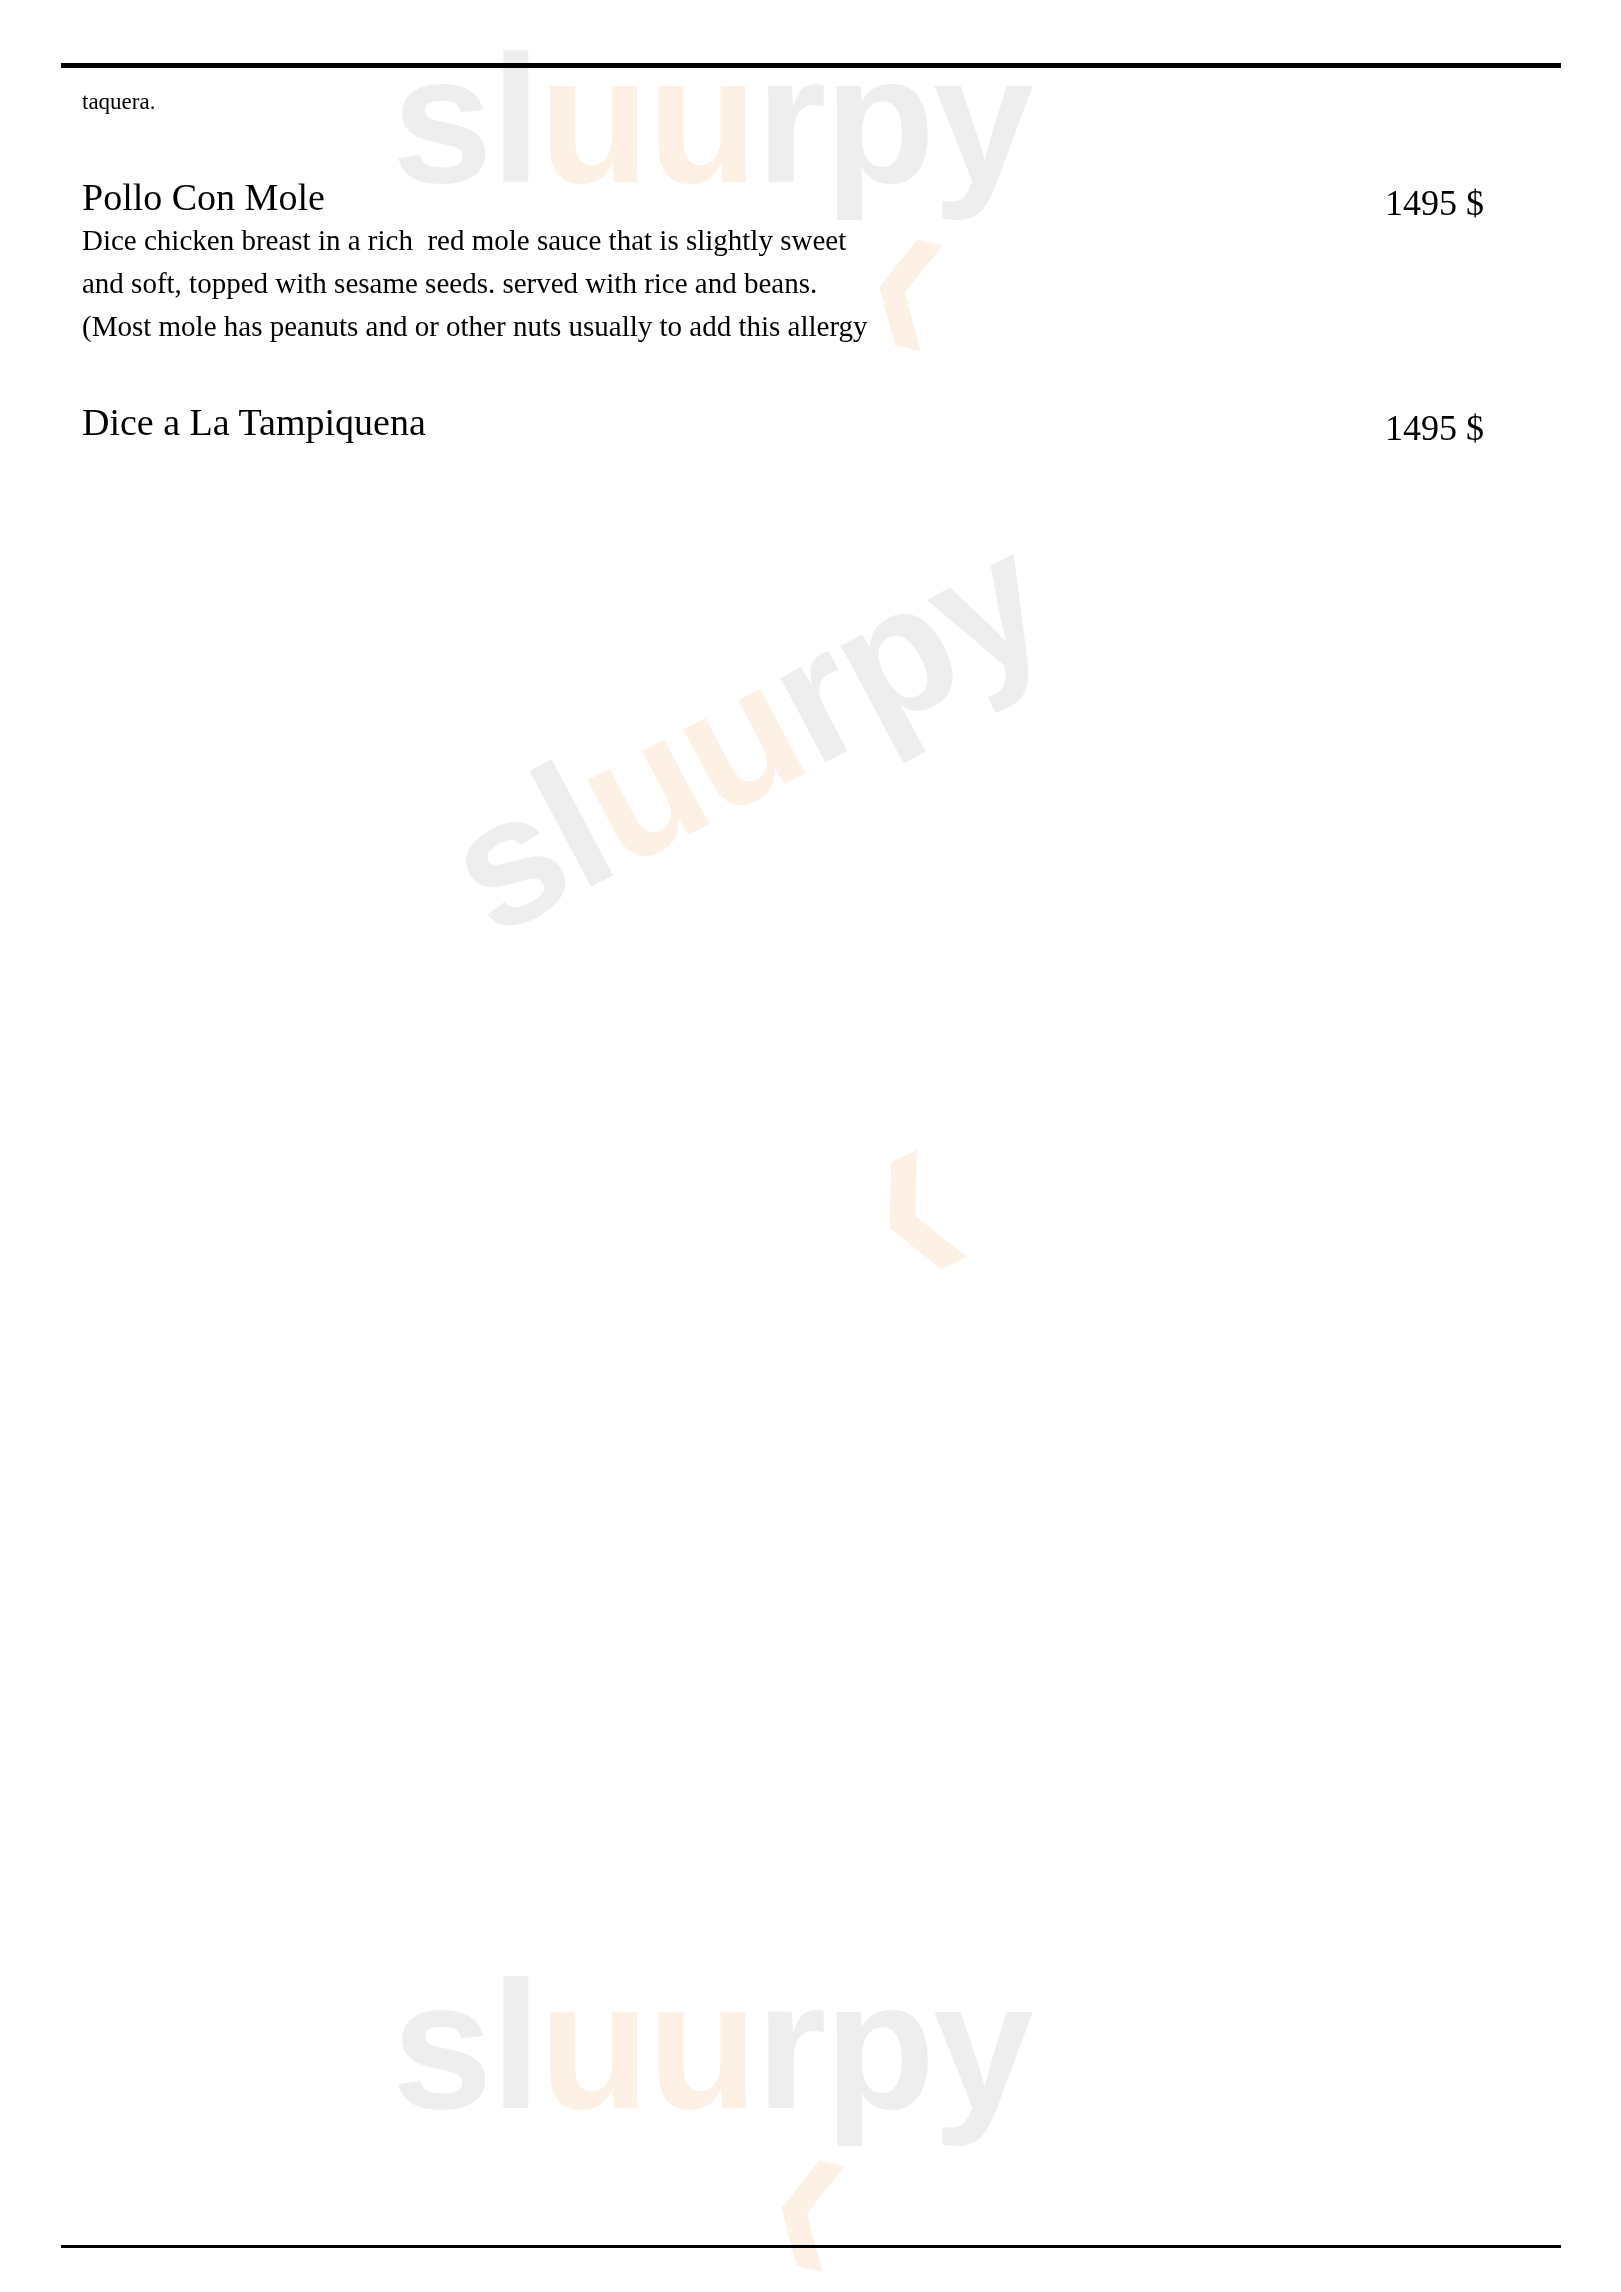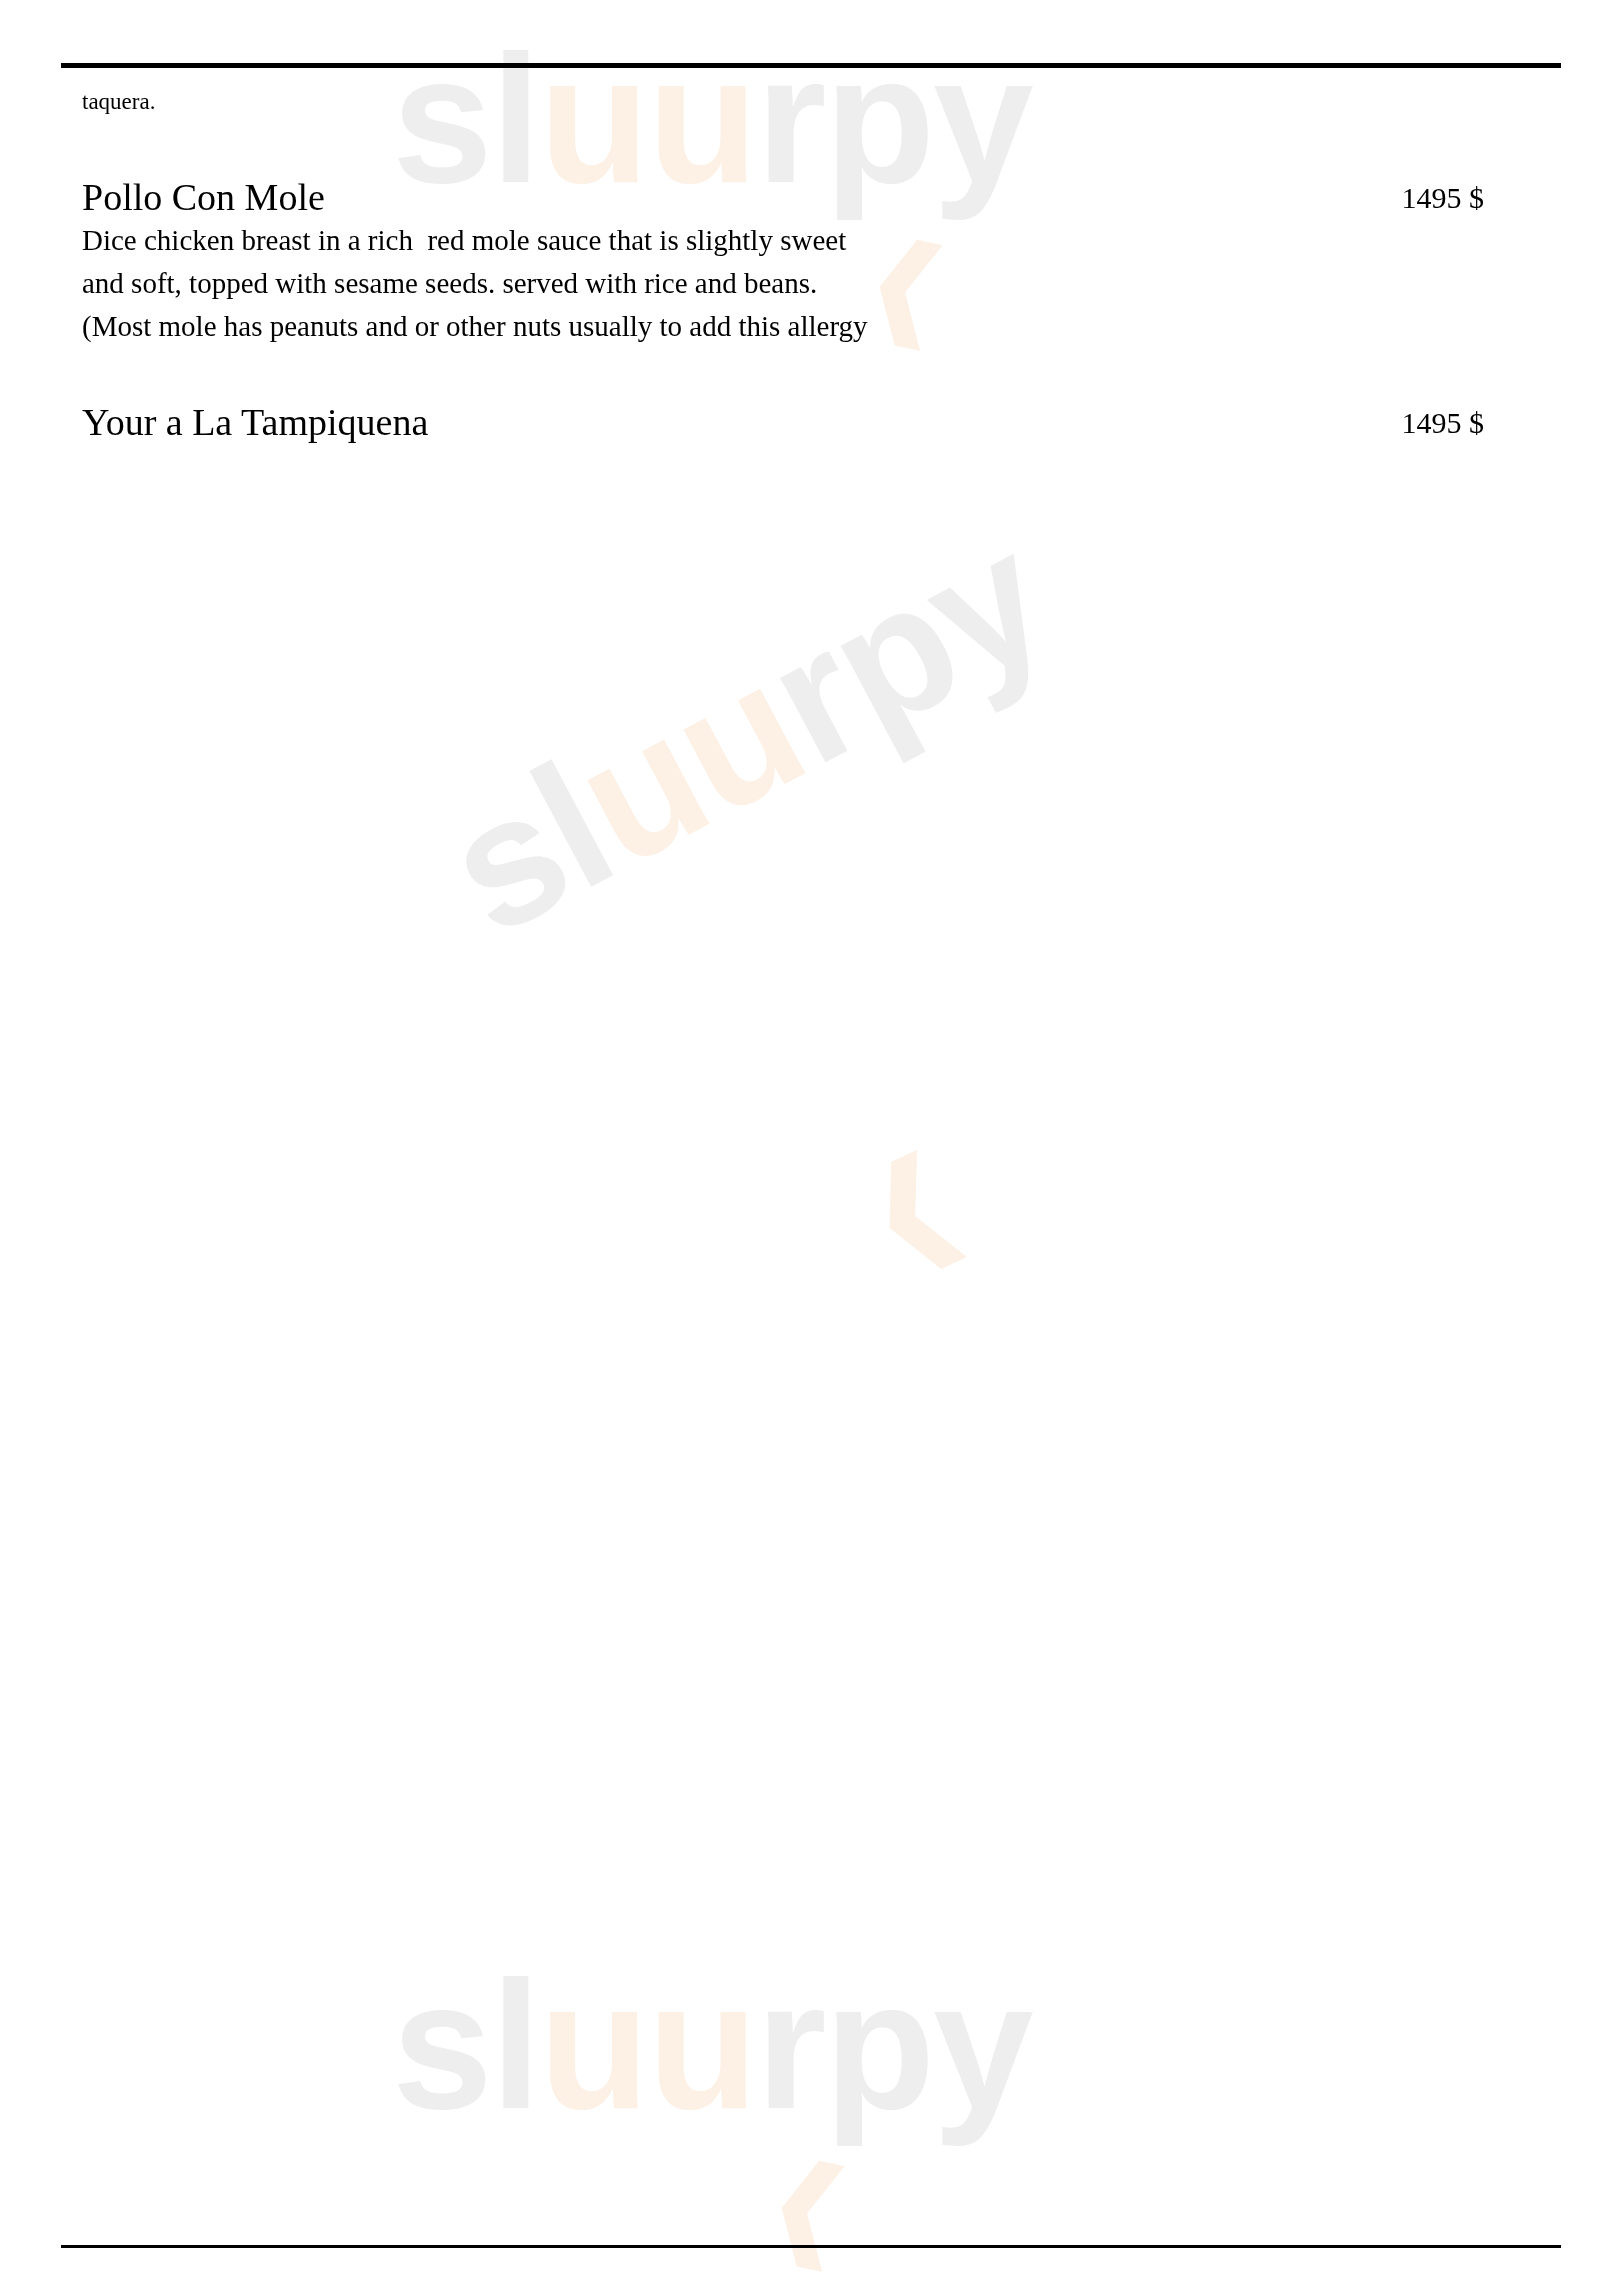--- a/index.html
+++ b/index.html
@@ -101,22 +101,22 @@
     display: block;
     height: 43px;
   }
   .item-name {
     font-size: 38px;
     line-height: 43px;
   }
   .item-price {
     position: absolute;
     right: 0;
-    top: 0;
-    font-size: 30px;
+    top: 6px;
+    font-size: 36px;
     line-height: 43px;
     white-space: nowrap;
   }
   .item-desc {
     font-size: 29px;
     line-height: 43px;
     width: 1157px;
   }
   .item-desc .dline {
     display: block;
@@ -155,19 +155,19 @@
     </div>
     <div class="item-desc">
       <span class="dline">Dice chicken breast in a rich  red mole sauce that is slightly sweet</span>
       <span class="dline">and soft, topped with sesame seeds. served with rice and beans.</span>
       <span class="dline">(Most mole has peanuts and or other nuts usually to add this allergy</span>
     </div>
   </div>
 
   <div class="item">
     <div class="item-head">
-      <span class="item-name">Your a La Tampiquena</span>
+      <span class="item-name">Dice a La Tampiquena</span>
       <span class="item-price">1495 $</span>
     </div>
   </div>
 
 </div>
 
 
 </body></html>

